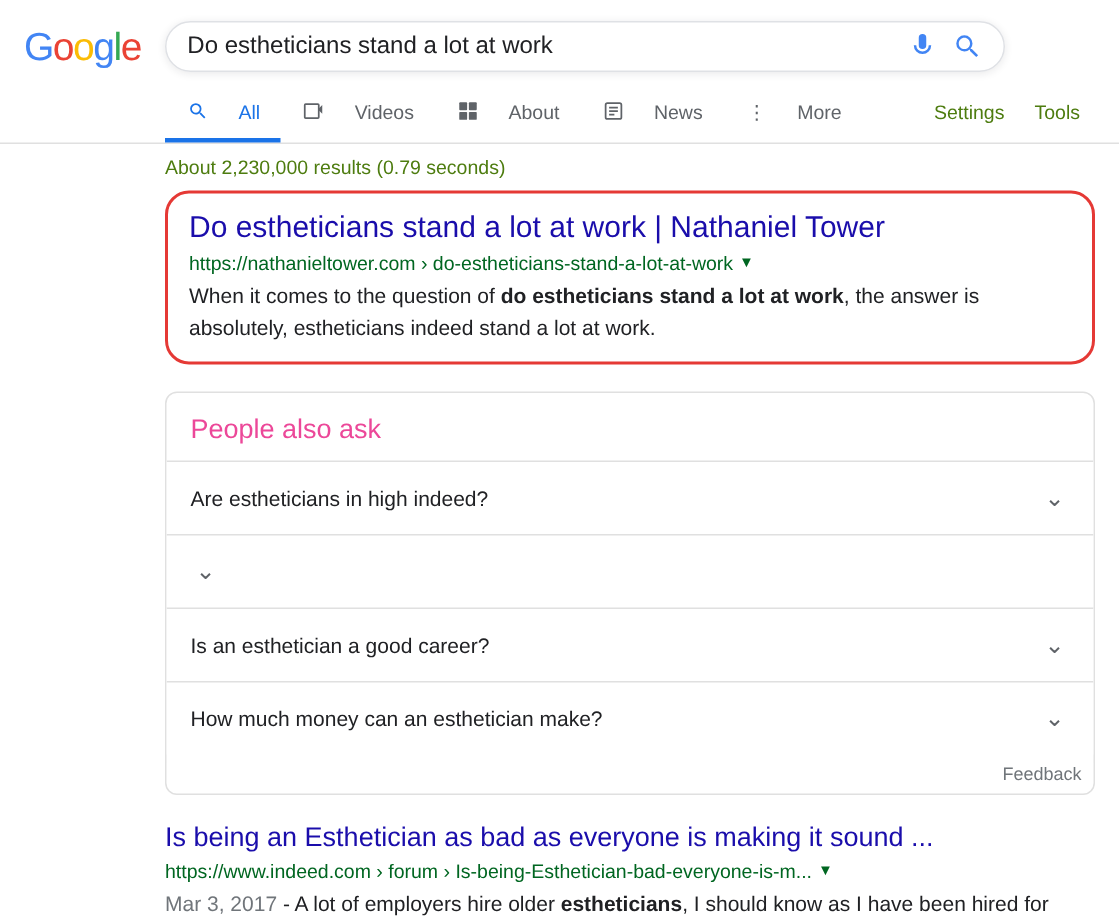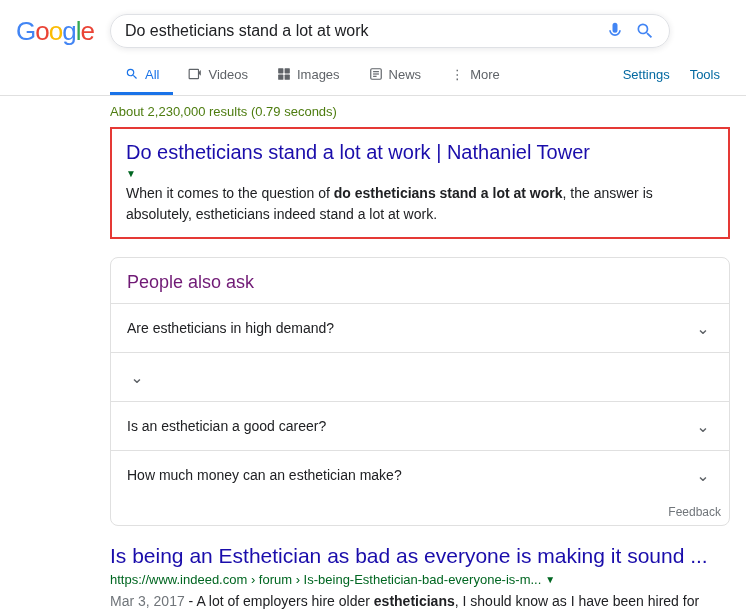--- a/index.html
+++ b/index.html
@@ -73,63 +73,63 @@
       display: flex;
       align-items: center;
       padding: 0 16px 0 110px;
       border-bottom: 1px solid #e0e0e0;
       margin-top: 8px;
       gap: 0;
     }
     .nav-tab {
       display: flex;
       align-items: center;
-      gap: 5px;
+      gap: 19px;
       padding: 10px 14px;
       font-size: 13px;
       color: #5f6368;
       cursor: pointer;
       border-bottom: 3px solid transparent;
       text-decoration: none;
     }
     .nav-tab.active {
       color: #1a73e8;
       border-bottom: 3px solid #1a73e8;
     }
     .nav-tab-icon {
       width: 16px;
       height: 16px;
       display: flex;
       align-items: center;
       justify-content: center;
     }
     .nav-tab-settings, .nav-tab-tools {
       font-size: 13px;
-      color: #0369a1;
+      color: #4d7c0f;
       cursor: pointer;
       padding: 10px 10px;
       border-bottom: 3px solid transparent;
     }
 
     
     .result-count {
       padding: 8px 16px 8px 110px;
       font-size: 13px;
       color: #4d7c0f;
     }
 
     
     .main-content {
       padding: 0 16px 0 110px;
     }
 
     
     .first-result {
       border: 2px solid #e53935;
-      border-radius: 0;
+      border-radius: 16px;
       padding: 12px 14px;
       margin-bottom: 18px;
     }
     .result-title {
       font-size: 20px;
       color: #1a0dab;
       text-decoration: none;
       display: block;
       margin-bottom: 4px;
       font-weight: 400;
@@ -158,21 +158,21 @@
     
     .paa-box {
       border: 1px solid #e0e0e0;
       border-radius: 8px;
       margin-bottom: 18px;
       overflow: hidden;
     }
     .paa-title {
       font-size: 18px;
       font-weight: 400;
-      color: #701a75;
+      color: #ec4899;
       padding: 14px 16px 10px 16px;
     }
     .paa-item {
       border-top: 1px solid #e0e0e0;
       padding: 14px 16px;
       display: flex;
       justify-content: space-between;
       align-items: center;
       cursor: pointer;
       background: #fff;
@@ -199,21 +199,21 @@
       color: #70757a;
       cursor: pointer;
       margin-top: 36px;
     }
 
     
     .second-result {
       margin-bottom: 12px;
     }
     .second-result .result-title {
-      font-size: 21px;
+      font-size: 18px;
     }
     .result-date {
       color: #70757a;
     }
     .result-snippet-second {
       font-size: 14px;
       color: #202124;
       line-height: 1.5;
       margin-bottom: 8px;
     }
@@ -268,21 +268,21 @@
   </a>
   <a class="nav-tab">
     <span class="nav-tab-icon">
       <svg width="14" height="14" viewBox="0 0 24 24" fill="#5f6368">
         <rect x="2" y="2" width="9" height="9" rx="1"></rect>
         <rect x="13" y="2" width="9" height="9" rx="1"></rect>
         <rect x="2" y="13" width="9" height="9" rx="1"></rect>
         <rect x="13" y="13" width="9" height="9" rx="1"></rect>
       </svg>
     </span>
-    <span>Images</span>
+    <span>About</span>
   </a>
   <a class="nav-tab">
     <span class="nav-tab-icon">
       <svg width="14" height="14" viewBox="0 0 24 24" fill="#5f6368">
         <rect x="3" y="3" width="18" height="18" rx="2" fill="none" stroke="#5f6368" stroke-width="2"></rect>
         <line x1="7" y1="8" x2="17" y2="8" stroke="#5f6368" stroke-width="2"></line>
         <line x1="7" y1="12" x2="17" y2="12" stroke="#5f6368" stroke-width="2"></line>
         <line x1="7" y1="16" x2="13" y2="16" stroke="#5f6368" stroke-width="2"></line>
       </svg>
     </span>
@@ -297,31 +297,32 @@
   <span class="nav-tab-tools">Tools</span>
 </nav>
 
 <div class="result-count">About 2,230,000 results (0.79 seconds)</div>
 
 <div class="main-content">
 
   <div class="first-result">
     <a class="result-title">Do estheticians stand a lot at work | Nathaniel Tower</a>
     <div class="result-url-row">
+      <span class="result-url">https://nathanieltower.com › do-estheticians-stand-a-lot-at-work</span>
       <span class="result-url-arrow">▼</span>
     </div>
     <div class="result-snippet">
       When it comes to the question of <b>do estheticians stand a lot at work</b>, the answer is absolutely, estheticians indeed stand a lot at work.
     </div>
   </div>
 
   <div class="paa-box">
     <div class="paa-title">People also ask</div>
     <div class="paa-item">
-      <span class="paa-question">Are estheticians in high demand?</span>
+      <span class="paa-question">Are estheticians in high indeed?</span>
       <span class="chevron-down">⌄</span>
     </div>
     <div class="paa-item">
       <span class="chevron-down">⌄</span>
     </div>
     <div class="paa-item">
       <span class="paa-question">Is an esthetician a good career?</span>
       <span class="chevron-down">⌄</span>
     </div>
     <div class="paa-item">

